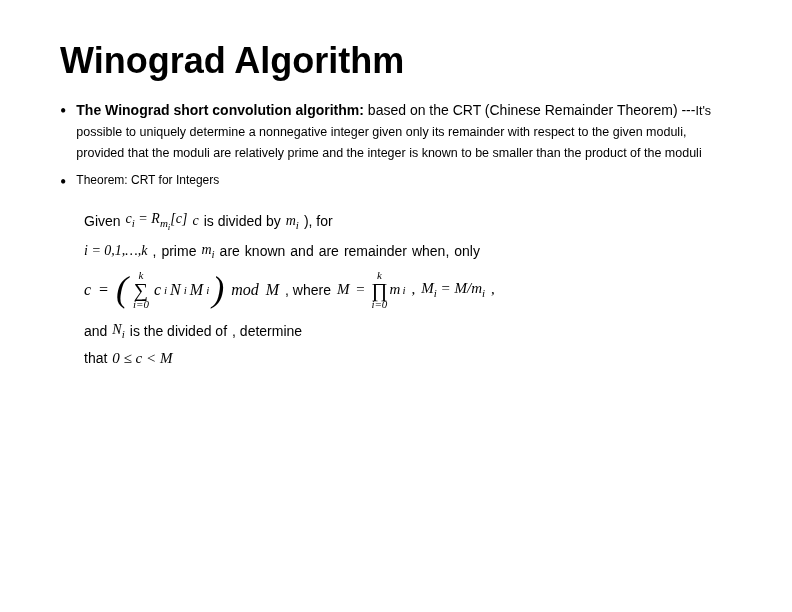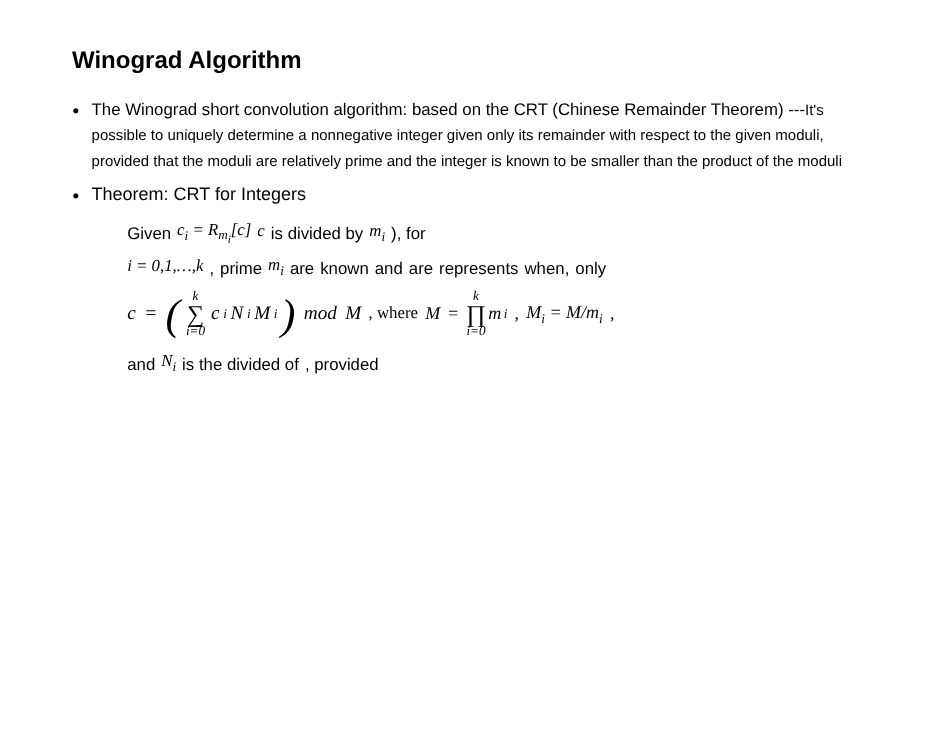--- a/index.html
+++ b/index.html
@@ -9,21 +9,21 @@
       background: #ffffff;
       font-family: 'Times New Roman', Times, serif;
       font-size: 15px;
       color: #000;
       overflow: hidden;
     }
     .page {
       padding: 40px 60px;
     }
     h1 {
-      font-size: 20px;
+      font-size: 36px;
       font-weight: bold;
       font-family: Arial, sans-serif;
       margin-bottom: 18px;
     }
     .bullet-item {
       display: flex;
       align-items: flex-start;
       margin-bottom: 8px;
     }
     .bullet-dot {
@@ -31,39 +31,40 @@
       margin-right: 10px;
       margin-top: 1px;
       flex-shrink: 0;
     }
     .bullet-text {
       font-family: Arial, sans-serif;
       font-size: 14px;
       line-height: 1.5;
     }
     .bullet-text .bold {
-      font-weight: normal;
+      font-weight: bold;
     }
     .bullet-text .small-text {
       font-size: 12.5px;
     }
     .math-section {
-      margin-left: 46px;
+      margin-left: 24px;
       margin-top: 10px;
     }
     .big-paren {
       font-size: 36px;
       line-height: 0.85;
       vertical-align: middle;
       font-weight: 300;
     }
     .theorem-bullet {
-      font-size: 15px;
+      font-size: 12px;
       font-family: Arial, sans-serif;
       font-weight: normal;
+      margin-bottom: 12px;
     }
     .math-row {
       display: flex;
       align-items: center;
       margin-bottom: 10px;
       font-size: 14px;
       font-family: Arial, sans-serif;
       flex-wrap: wrap;
       gap: 5px;
     }
@@ -116,58 +117,64 @@
       <span class="math-block">
         <i>i</i>&nbsp;=&nbsp;0,1,…,<i>k</i>
       </span>
       <span>,</span>
       <span>prime</span>
       <span class="math-block"><i>m</i><sub style="font-size:11px">i</sub></span>
       <span>are</span>
       <span>known</span>
       <span>and</span>
       <span>are</span>
-      <span>represents</span>
+      <span>remainder</span>
       <span>when,</span>
       <span>only</span>
     </div>
 
     <div class="equation-line">
       <span class="math-block" style="font-size:16px; display:inline-flex; align-items:center; gap:3px;">
         <i>c</i>&nbsp;=&nbsp;
         <span class="big-paren">(</span>
         <span style="display:inline-flex; flex-direction:column; align-items:center; vertical-align:middle; margin:0 2px;">
           <span style="font-size:11px; line-height:1;"><i>k</i></span>
           <span style="font-size:20px; line-height:0.9; font-family:serif;">∑</span>
           <span style="font-size:11px; line-height:1;"><i>i</i>=0</span>
         </span>
         <i>c</i><sub style="font-size:11px">i</sub><i>N</i><sub style="font-size:11px">i</sub><i>M</i><sub style="font-size:11px">i</sub>
         <span class="big-paren">)</span>
         &nbsp;mod&nbsp;<i>M</i>
       </span>
-      <span style="font-size:14px; font-family:Liberation Serif, serif;text-align:right;">, where</span>
+      <span style="font-size:14px; font-family:Liberation Sans, sans-serif;text-align:right;">, where</span>
       <span class="math-block" style="font-size:15px; display:inline-flex; align-items:center; gap:2px;">
         <i>M</i>&nbsp;=&nbsp;
         <span style="display:inline-flex; flex-direction:column; align-items:center; vertical-align:middle;">
           <span style="font-size:11px; line-height:1;"><i>k</i></span>
           <span style="font-size:20px; line-height:0.9; font-family:serif;">∏</span>
           <span style="font-size:11px; line-height:1;"><i>i</i>=0</span>
         </span>
         <i>m</i><sub style="font-size:11px">i</sub>
       </span>
       <span>,</span>
       <span class="math-block" style="font-size:15px;">
         <i>M</i><sub style="font-size:11px">i</sub>&nbsp;=&nbsp;<i>M</i>/<i>m</i><sub style="font-size:11px">i</sub>
       </span>
       <span>,</span>
     </div>
 
     <div class="math-row">
       <span>and</span>
       <span class="math-block"><i>N</i><sub style="font-size:11px">i</sub></span>
       <span>is the divided of</span>
-      <span>, provided</span>
+      <span>, determine</span>
     </div>
 
+    <div class="math-row">
+      <span>that</span>
+      <span class="math-block" style="font-size:15px;">
+        0&nbsp;≤&nbsp;<i>c</i>&nbsp;&lt;&nbsp;<i>M</i>
+      </span>
+    </div>
 
   </div>
 
 </div>
 
 </body></html>

